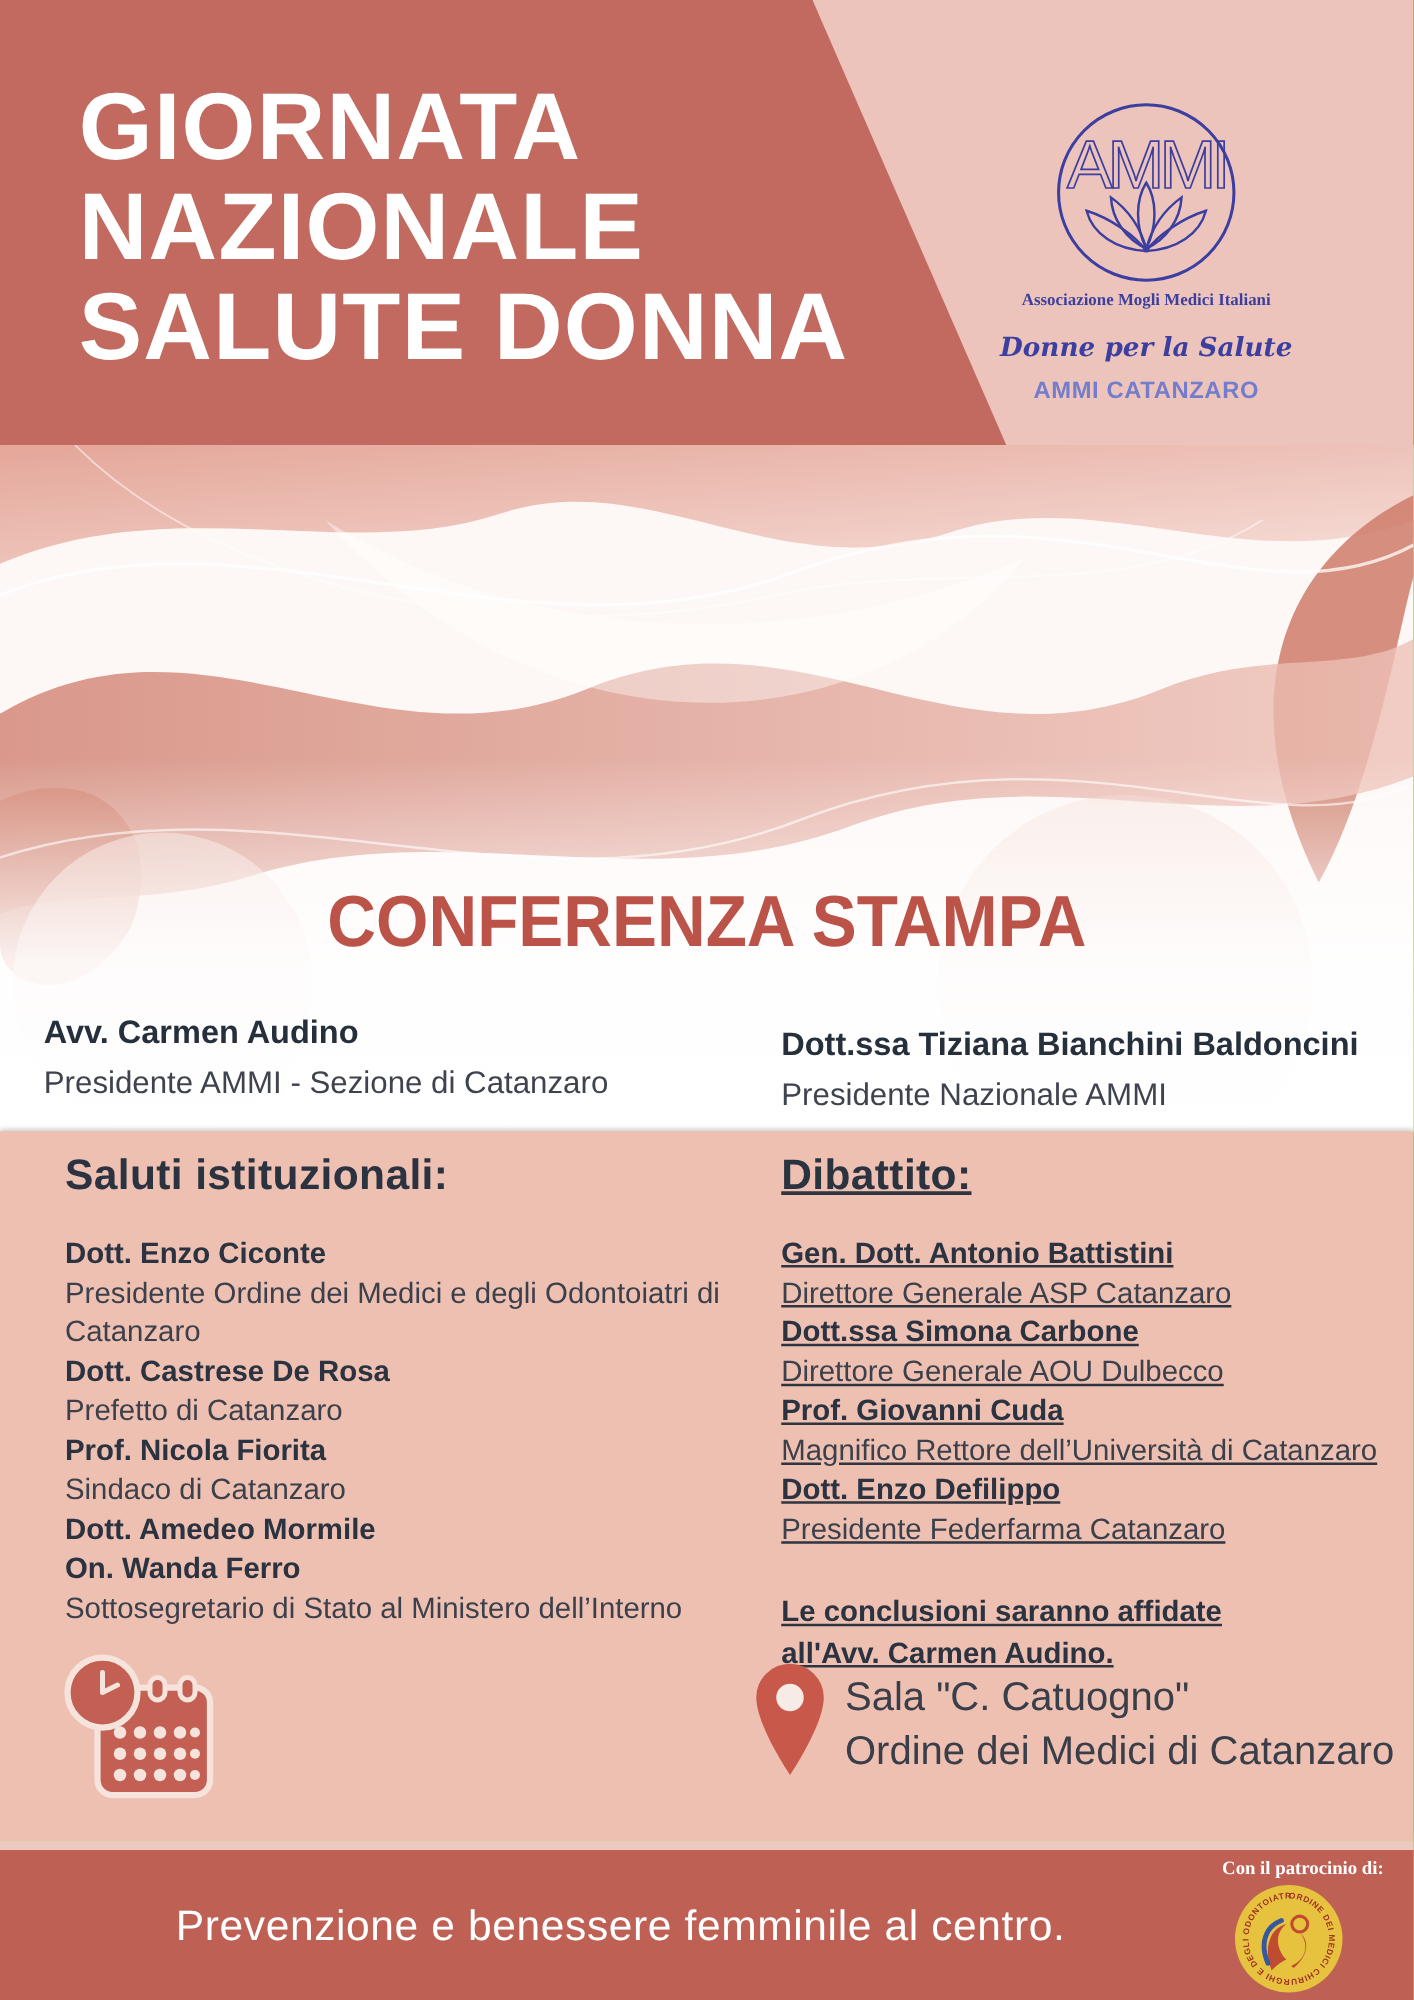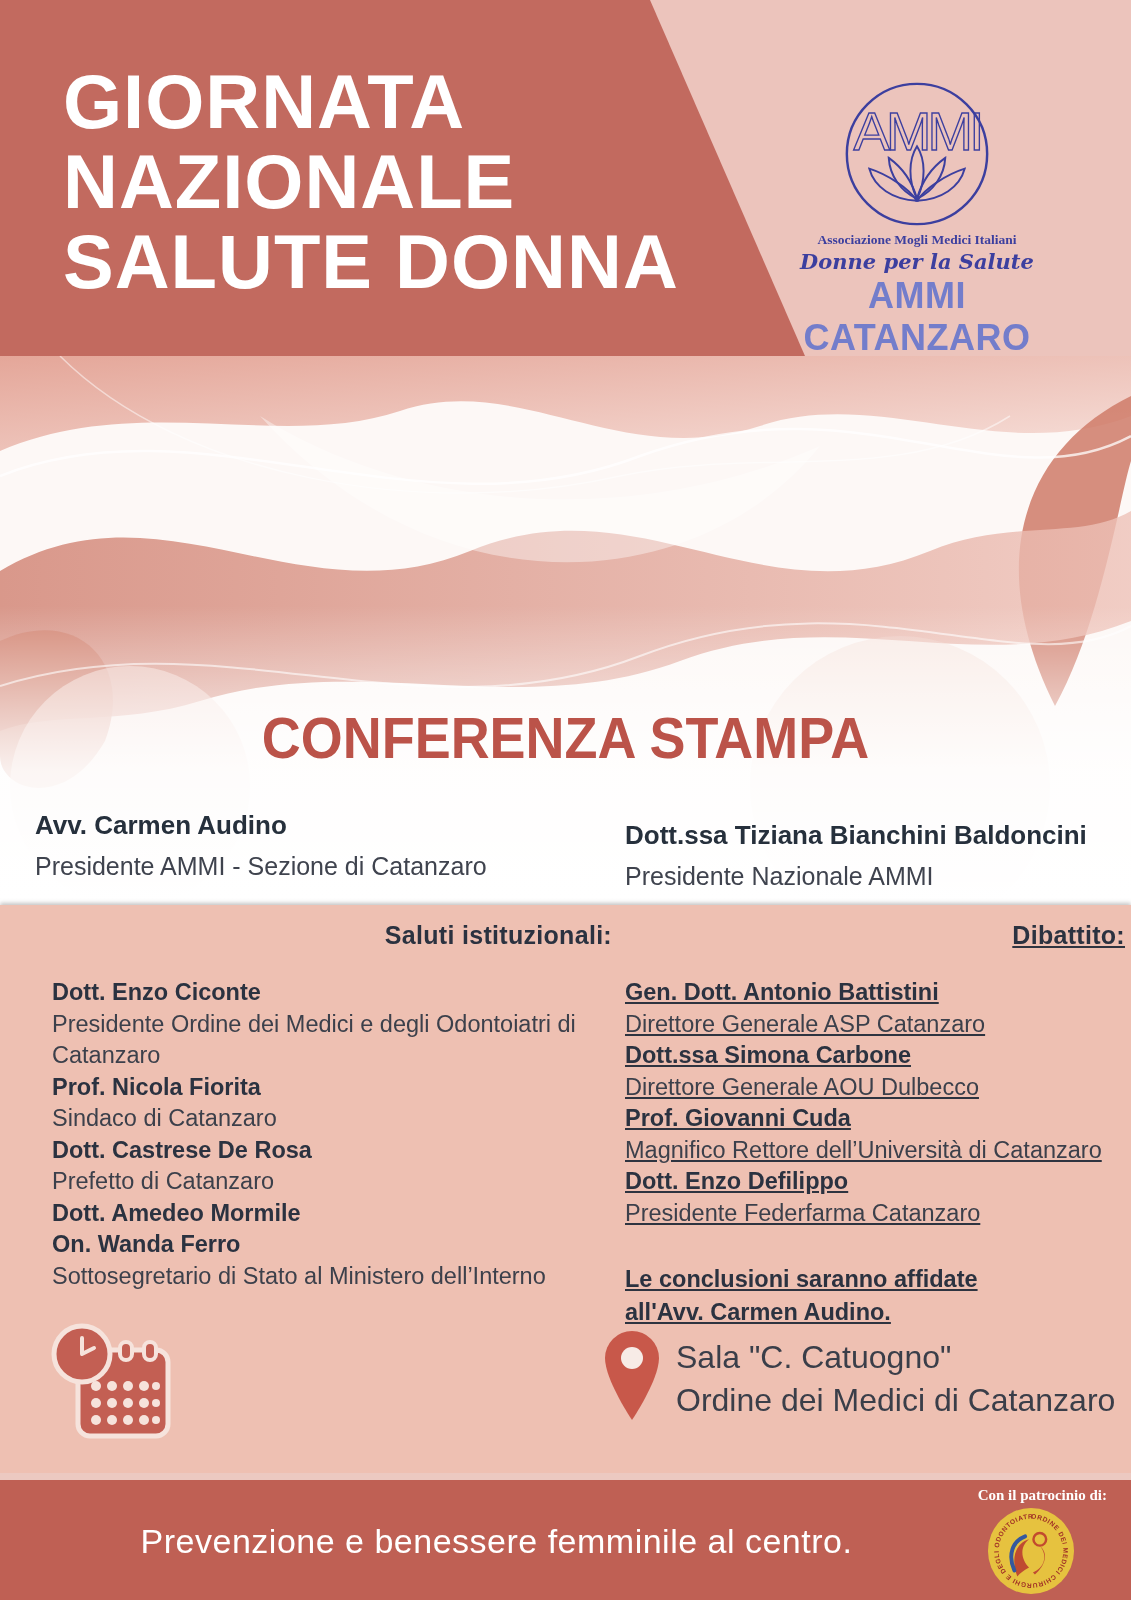--- a/index.html
+++ b/index.html
@@ -8,42 +8,42 @@
 
   
   .hdr{position:absolute;top:0;left:0;width:1131px;height:356px;background:#c26a5f;}
   .hdr-pink{position:absolute;top:0;right:0;width:481px;height:356px;background:#ecc4bc;
             clip-path:polygon(0 0,100% 0,100% 100%,155px 100%);}
   .title{position:absolute;left:63px;top:62px;color:#ffffff;font-weight:700;
          font-size:76px;line-height:80px;letter-spacing:1px;white-space:nowrap;}
   .ammi{position:absolute;left:792px;top:78px;width:250px;text-align:center;color:#3c3f9f;}
   .ammi svg{display:block;margin:0 auto;}
   .ammi-assoc{font-family:"Liberation Serif",serif;font-weight:700;font-size:13.5px;margin-top:2px;}
-  .ammi-tag{font-family:"DejaVu Serif",serif;font-style:italic;font-weight:700;font-size:21px;margin-top:1px;}
-  .ammi-cat{font-size:36px;font-weight:700;color:#737dcb;letter-spacing:.5px;margin-top:1px;}
+  .ammi-tag{font-family:"DejaVu Serif",serif;font-style:italic;font-weight:700;font-size:21px;margin-top:17px;}
+  .ammi-cat{font-size:19px;font-weight:700;color:#737dcb;letter-spacing:.5px;margin-top:12px;}
 
   
   .waves{position:absolute;top:356px;left:0;width:1131px;height:550px;}
 
   
   .conf{position:absolute;top:704px;left:0;width:1131px;text-align:center;
         font-size:58px;font-weight:700;color:#bb5349;transform:scaleX(.93);white-space:nowrap;}
   .spk{position:absolute;}
   .spk-left{left:35px;top:810px;}
   .spk-right{left:625px;top:820px;}
   .spk .name{font-size:26px;font-weight:700;color:#26303c;margin-bottom:11px;}
   .spk .role{font-size:25px;color:#3f434e;}
 
   
   .panel{position:absolute;top:905px;left:0;width:1131px;height:568px;background:#eec0b2;
          box-shadow:0 -2px 4px rgba(90,90,90,.35);}
   .col{position:absolute;top:16px;color:#2e3440;}
   .col-left{left:52px;width:560px;}
   .col-right{left:625px;width:500px;text-decoration:underline;}
-  .col h2{font-size:25px;font-weight:700;margin:0 0 27px 0;color:#2b3240;letter-spacing:.3px;text-align:right;}
+  .col h2{font-size:34px;font-weight:700;margin:0 0 27px 0;color:#2b3240;letter-spacing:.3px;}
   .item .nm{font-weight:700;font-size:23.5px;line-height:31.5px;color:#2b3240;}
   .item .rl{font-size:23.5px;line-height:31.5px;color:#3c404b;}
   .concl{margin-top:34px;font-weight:700;font-size:23.5px;line-height:33px;color:#2b3240;}
 
   .sched-icon{position:absolute;left:48px;top:1318px;}
   .sched-text{position:absolute;left:178px;top:1336px;font-size:33px;color:#3a3e49;line-height:45px;}
   .venue-icon{position:absolute;left:600px;top:1330px;}
   .venue-text{position:absolute;left:676px;top:1336px;font-size:32px;color:#3a3e49;line-height:43px;}
 
   
@@ -131,26 +131,26 @@
 
   <div class="panel">
 
     <div class="col col-left">
       <h2>Saluti istituzionali:</h2>
       <div class="item">
         <div class="nm">Dott. Enzo Ciconte</div>
         <div class="rl">Presidente Ordine dei Medici e degli Odontoiatri di Catanzaro</div>
       </div>
       <div class="item">
+        <div class="nm">Dott. Castrese De Rosa</div>
+        <div class="rl">Prefetto di Catanzaro</div>
+      </div>
+      <div class="item">
         <div class="nm">Prof. Nicola Fiorita</div>
         <div class="rl">Sindaco di Catanzaro</div>
-      </div>
-      <div class="item">
-        <div class="nm">Dott. Castrese De Rosa</div>
-        <div class="rl">Prefetto di Catanzaro</div>
       </div>
       <div class="item">
         <div class="nm">Dott. Amedeo Mormile</div>
       </div>
       <div class="item">
         <div class="nm">On. Wanda Ferro</div>
         <div class="rl">Sottosegretario di Stato al Ministero dell’Interno</div>
       </div>
     </div>
 

